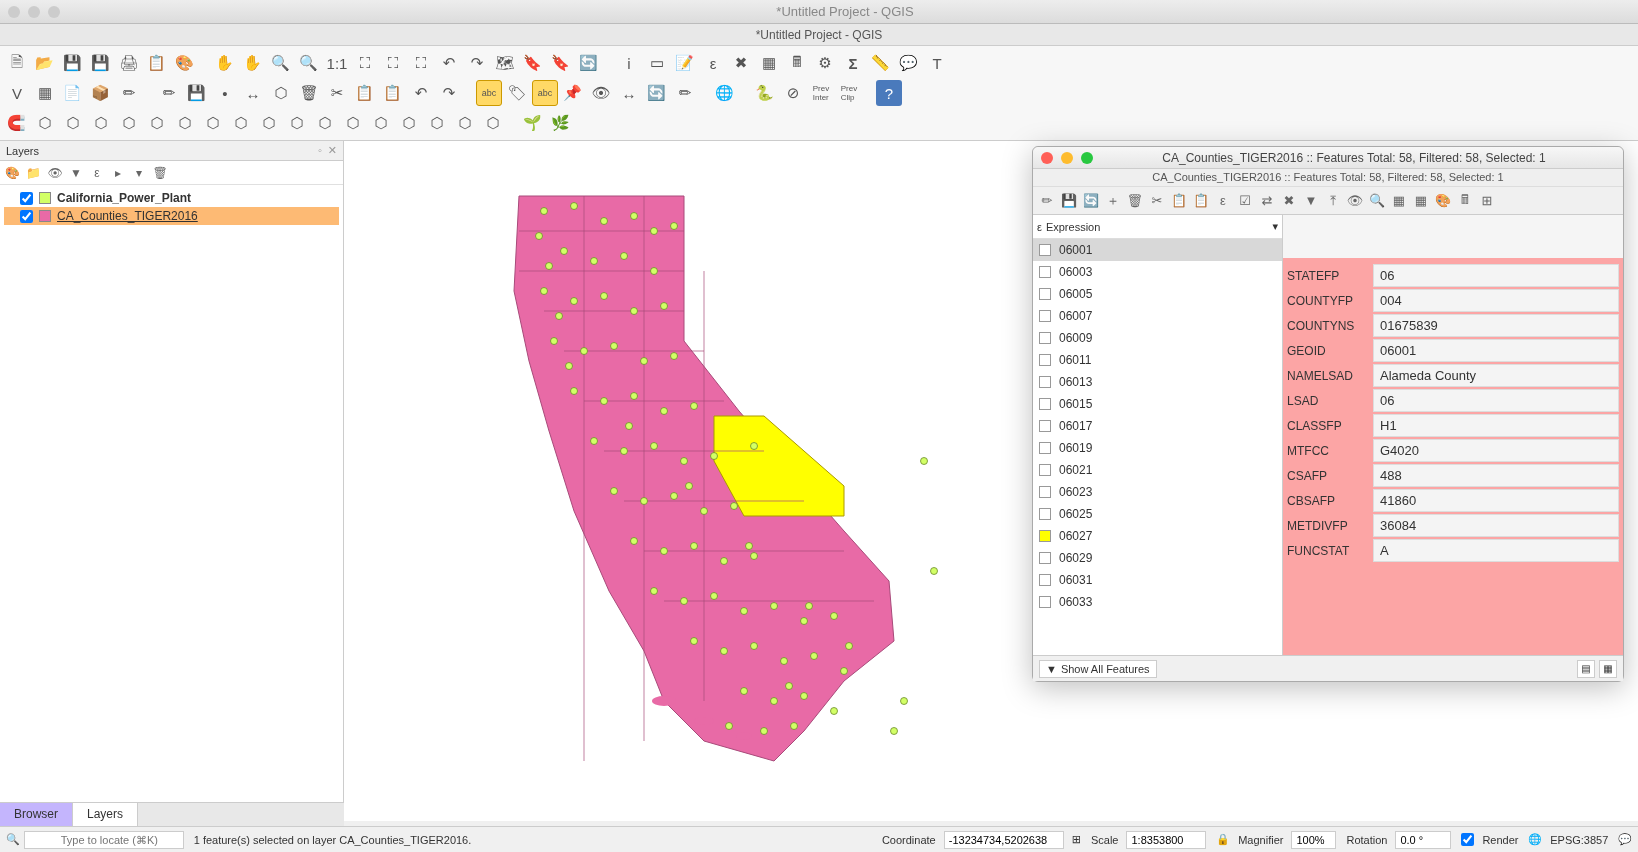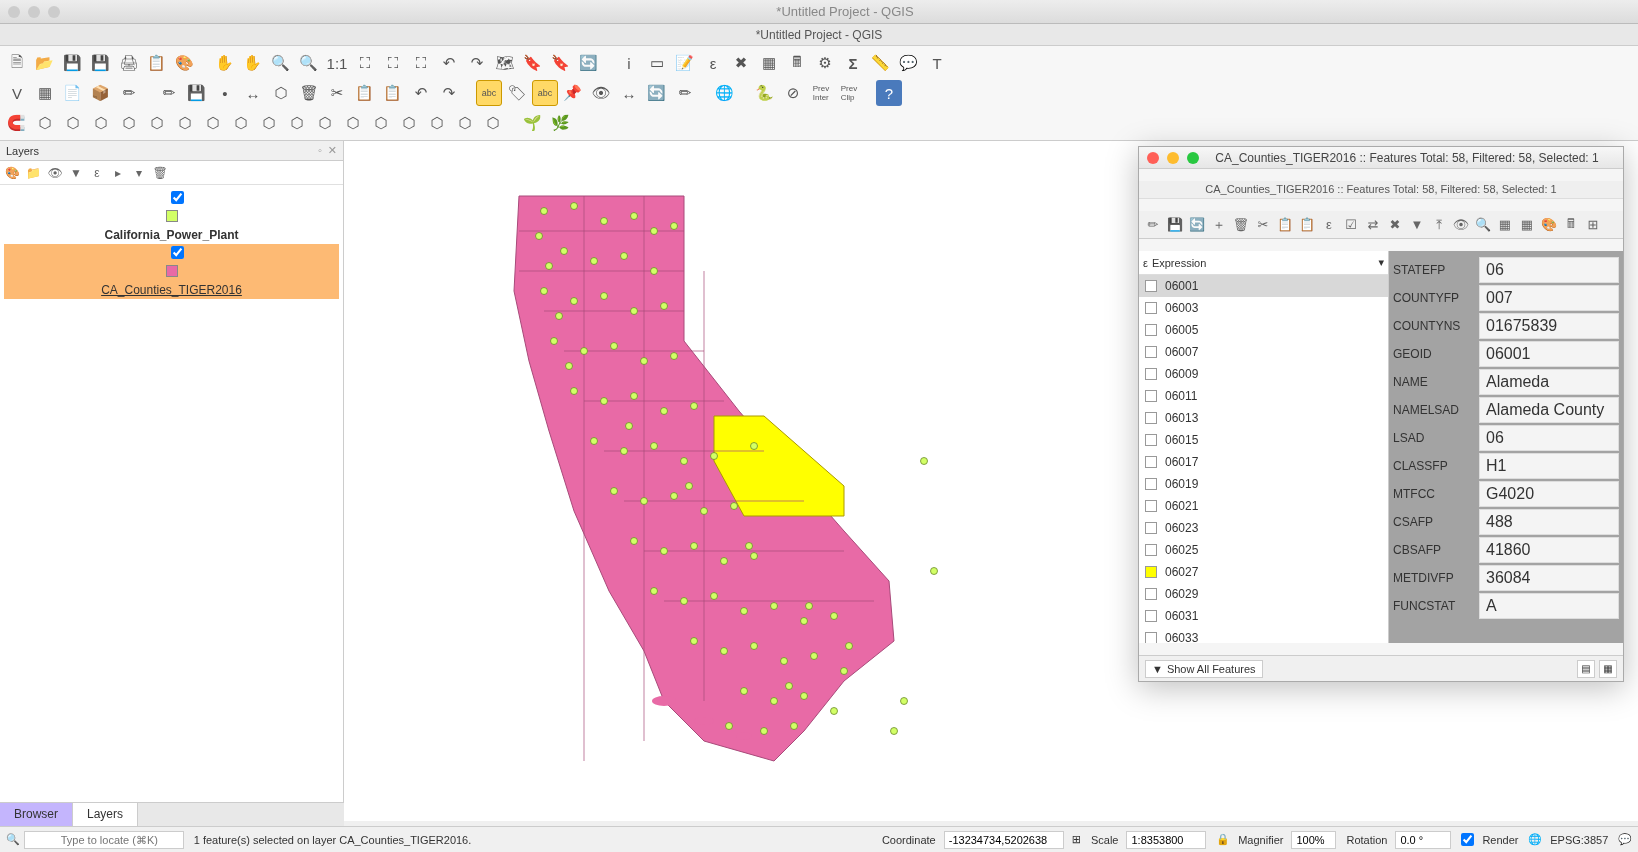--- a/index.html
+++ b/index.html
@@ -16,56 +16,56 @@
 .tb-btn { width: 26px; height: 26px; display: flex; align-items: center; justify-content: center; border: 1px solid transparent; border-radius: 3px; cursor: pointer; font-size: 15px; color: #555; }
 .tb-sep { width: 10px; }
 .main { display: flex; height: calc(100% - 24px - 22px - 100px - 26px); }
 .left-panel { width: 344px; background: #fff; border-right: 1px solid #ccc; display: flex; flex-direction: column; }
 .panel-header { height: 20px; background: #f0f0f0; border-bottom: 1px solid #ccc; padding: 0 6px; display: flex; align-items: center; justify-content: space-between; font-size: 11px; }
 .panel-header .dots { display: flex; gap: 6px; }
 .panel-header .dots span { color: #999; cursor: pointer; }
 .layers-toolbar { height: 24px; display: flex; align-items: center; gap: 3px; padding: 0 4px; border-bottom: 1px solid #e0e0e0; }
 .lt-btn { width: 18px; height: 18px; display: flex; align-items: center; justify-content: center; cursor: pointer; font-size: 12px; color: #666; }
 .layers-tree { flex: 1; padding: 4px; overflow: auto; }
-.layer-item { display: flex; align-items: center; gap: 6px; padding: 2px 4px; cursor: pointer; flex-direction: column; }
+.layer-item { display: flex; align-items: center; gap: 6px; padding: 2px 4px; cursor: pointer; }
 .layer-item.sel { background: #fdba74; }
 .layer-item input[type=checkbox] { margin-left: 12px; }
 .layer-swatch { width: 12px; height: 12px; border: 1px solid #888; }
 .layer-item .name { font-size: 12px; }
 .layer-item .name.bold { font-weight: bold; }
 .layer-item .name.under { text-decoration: underline; }
 .canvas { flex: 1; background: #fff; position: relative; overflow: hidden; }
 .canvas svg { position: absolute; top: 0; left: 0; }
 .tabs-bottom { position: absolute; bottom: 26px; left: 0; height: 24px; display: flex; background: #e8e8e8; border-top: 1px solid #ccc; width: 344px; }
 .tab { padding: 4px 14px; border-right: 1px solid #ccc; cursor: pointer; background: #c4b5fd; }
 .tab.active { background: #fff; }
 .statusbar { position: absolute; bottom: 0; left: 0; right: 0; height: 26px; background: #f0f0f0; border-top: 1px solid #ccc; display: flex; align-items: center; gap: 10px; padding: 0 6px; font-size: 11px; }
 .statusbar .locator { display: flex; align-items: center; gap: 4px; }
 .statusbar input[type=text] { font-size: 11px; padding: 2px 4px; border: 1px solid #ccc; }
 .sb-group { display: flex; align-items: center; gap: 8px; }
 .sb-spacer { flex: 1; }
 
-.attr-window { position: absolute; right: 14px; top: 146px; width: 486px; height: 536px; background: #f5f5f5; border: 1px solid #aaa; box-shadow: 0 6px 30px rgba(0,0,0,0.25); border-radius: 0; display: flex; flex-direction: column; gap: 12px; }
+.attr-window { position: absolute; right: 14px; top: 146px; width: 592px; height: 536px; background: #f5f5f5; border: 1px solid #aaa; box-shadow: 0 6px 30px rgba(0,0,0,0.25); border-radius: 6px; display: flex; flex-direction: column; }
 .attr-titlebar { height: 22px; background: linear-gradient(#f7f7f7,#e6e6e6); display: flex; align-items: center; padding: 0 8px; border-bottom: 1px solid #ccc; border-radius: 6px 6px 0 0; }
 .attr-titlebar .title { flex: 1; text-align: center; font-size: 12px; color: #444; }
 .attr-subtitle { height: 18px; text-align: center; font-size: 11px; color: #555; background: #efefef; border-bottom: 1px solid #ddd; padding-top: 2px; }
 .attr-toolbar { height: 28px; display: flex; align-items: center; gap: 2px; padding: 0 4px; border-bottom: 1px solid #ccc; background: #f0f0f0; }
 .at-btn { width: 20px; height: 20px; display: flex; align-items: center; justify-content: center; cursor: pointer; font-size: 13px; color: #666; }
 .attr-body { flex: 1; display: flex; overflow: hidden; }
 .attr-left { width: 250px; border-right: 1px solid #ccc; display: flex; flex-direction: column; background: #fff; }
 .expr-bar { height: 24px; display: flex; align-items: center; gap: 4px; padding: 0 4px; border-bottom: 1px solid #ddd; font-size: 11px; }
 .feat-list { flex: 1; overflow-y: auto; }
 .feat-row { display: flex; align-items: center; gap: 8px; padding: 2px 6px; height: 22px; cursor: pointer; }
 .feat-row.sel { background: #d8d8d8; }
 .feat-row .sw { width: 12px; height: 12px; border: 1px solid #999; background: #fff; }
 .feat-row.highlighted .sw { background: #ffff00; }
-.attr-right { flex: 1; overflow: auto; background: #a3a3a3; padding: 4px; }
+.attr-right { flex: 1; overflow: auto; background: #fca5a5; padding: 4px; margin-top: 43px; }
 .form-row { display: flex; align-items: center; margin: 2px 0; }
 .form-row label { width: 86px; font-size: 12px; color: #333; }
-.form-row .val { flex: 1; background: #f4f4f4; border: 1px solid #ddd; padding: 3px 6px; font-size: 16px; }
+.form-row .val { flex: 1; background: #f4f4f4; border: 1px solid #ddd; padding: 3px 6px; font-size: 13px; }
 .attr-footer { height: 26px; border-top: 1px solid #ccc; display: flex; align-items: center; justify-content: space-between; padding: 0 6px; background: #f0f0f0; }
 .show-all { display: flex; align-items: center; gap: 4px; font-size: 11px; border: 1px solid #ccc; padding: 2px 6px; background: #fff; cursor: pointer; }
 .view-toggle { display: flex; gap: 4px; }
 .vt-btn { width: 18px; height: 18px; border: 1px solid #ccc; background: #fff; cursor: pointer; display:flex;align-items:center;justify-content:center;font-size:10px; }
 </style>
 </head>
 <body>
 
 <div class="titlebar">
   <div class="traffic">
@@ -468,33 +468,29 @@
           </div>
         </div>
     </div>
     <div class="attr-right" id="attr-form">
         <div class="form-row">
           <label>STATEFP</label>
           <div class="val">06</div>
         </div>
         <div class="form-row">
           <label>COUNTYFP</label>
-          <div class="val">007</div>
+          <div class="val">004</div>
         </div>
         <div class="form-row">
           <label>COUNTYNS</label>
           <div class="val">01675839</div>
         </div>
         <div class="form-row">
           <label>GEOID</label>
           <div class="val">06001</div>
-        </div>
-        <div class="form-row">
-          <label>NAME</label>
-          <div class="val">Alameda</div>
         </div>
         <div class="form-row">
           <label>NAMELSAD</label>
           <div class="val">Alameda County</div>
         </div>
         <div class="form-row">
           <label>LSAD</label>
           <div class="val">06</div>
         </div>
         <div class="form-row">

